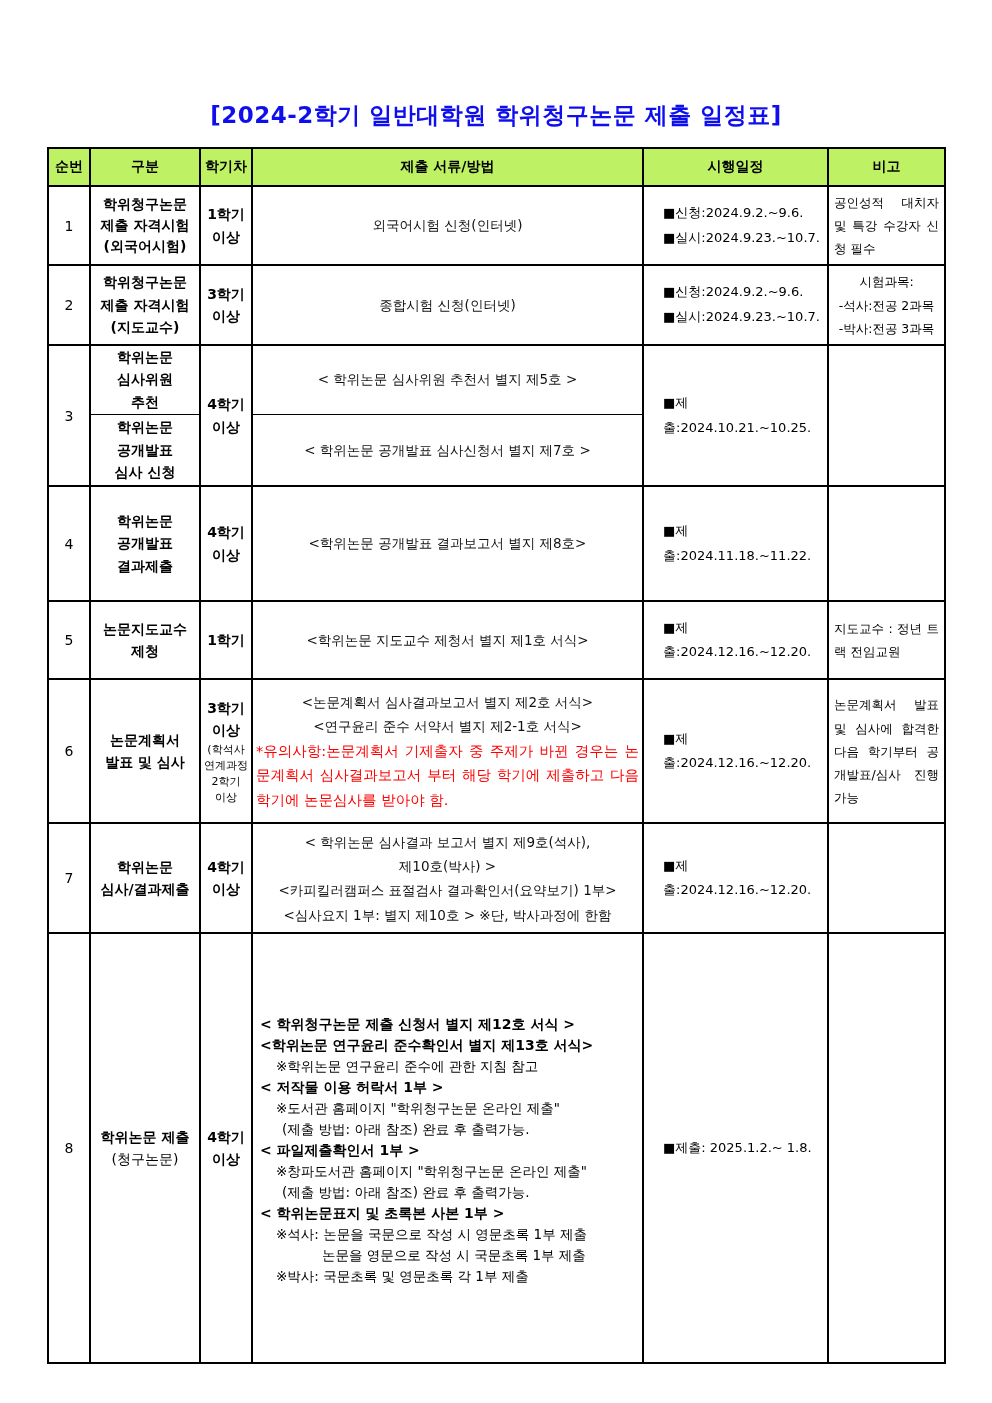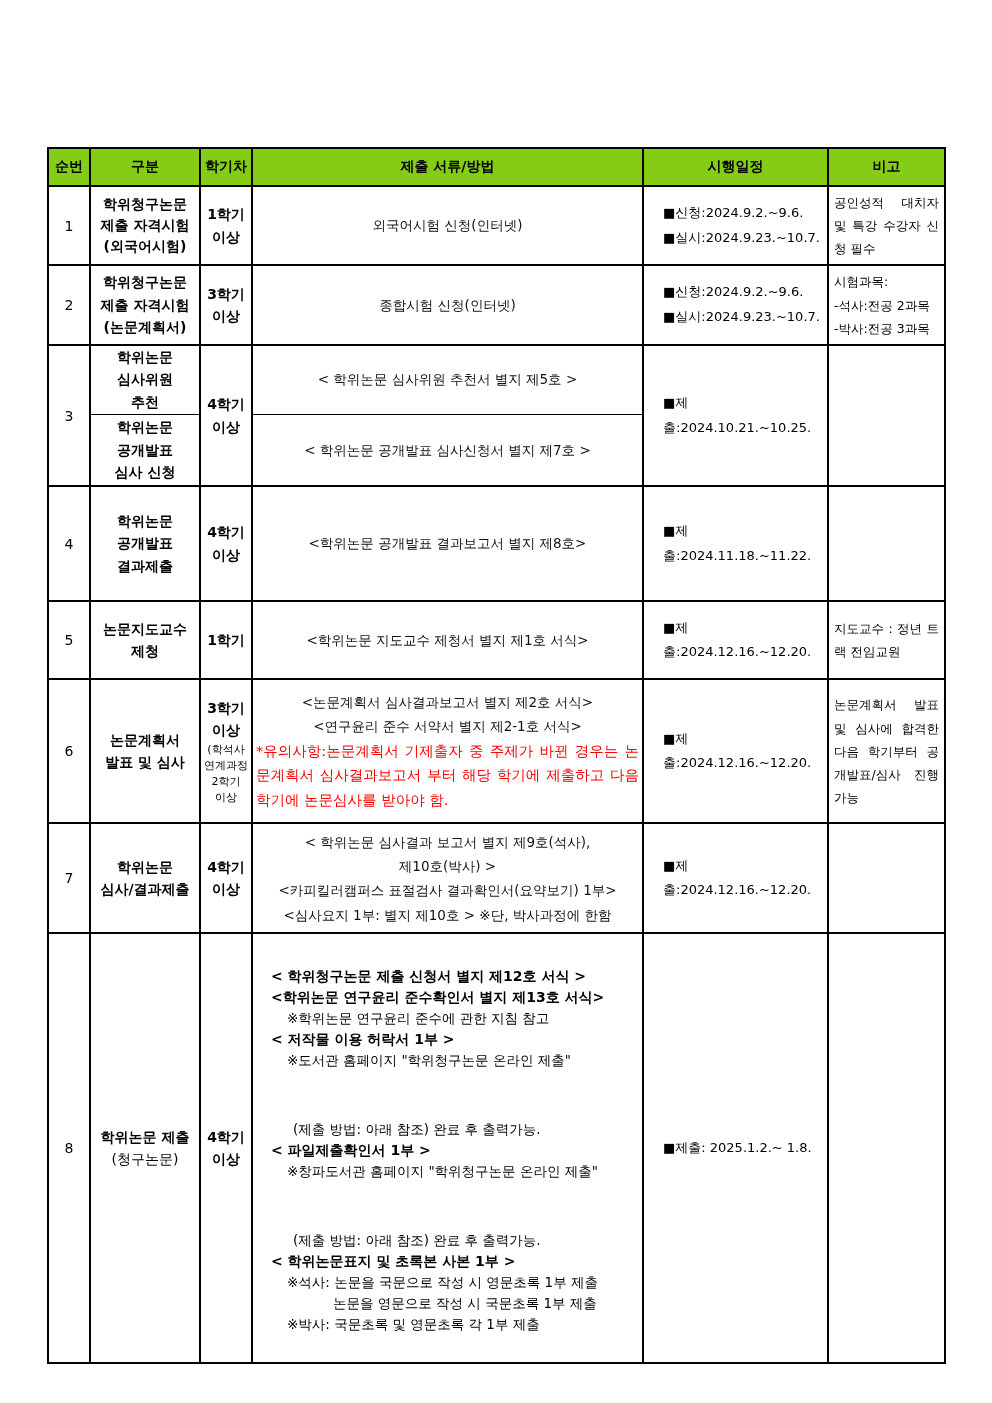--- a/index.html
+++ b/index.html
@@ -14,21 +14,21 @@
     position: absolute; top: 100px; left: 0; width: 100%;
     text-align: center; font-size: 23px; font-weight: bold;
     color: #0f0fee; letter-spacing: 0.5px;
   }
   table.sched {
     position: absolute; top: 147px; left: 47px;
     border-collapse: collapse; table-layout: fixed; width: 897px;
     font-size: 14px;
   }
   td, th { border: 2px solid #000; vertical-align: middle; text-align: center; overflow: hidden; }
-  th { background: #84cc16; font-weight: bold; font-size: 14px; height: 38px; }
+  th { background: #bef264; font-weight: bold; font-size: 14px; height: 38px; }
   .h-r1 { height: 72px; } .h-r2 { height: 74px; }
   .h-r3a { height: 72px; } .h-r3b { height: 72px; }
   .h-r4 { height: 115px; } .h-r5 { height: 78px; }
   .h-r6 { height: 144px; } .h-r7 { height: 110px; } .h-r8 { height: 430px; }
   .no-cell { font-size: 14px; }
   .cat-cell { font-weight: bold; font-size: 14px; line-height: 1.62; }
   .cat-normal { font-weight: normal; }
   .sem-cell { font-weight: bold; font-size: 14px; line-height: 1.6; }
   .sem-small { font-weight: normal; font-size: 11px; line-height: 1.45; text-align: center; }
   .doc-cell { font-size: 13.5px; line-height: 1.85; color: #111; }
@@ -38,32 +38,33 @@
     text-align: justify; word-break: break-all; padding: 0 3px;
   }
   .sch-cell { text-align: left; padding-left: 19px; font-size: 13px; line-height: 1.9; }
   .note-cell {
     text-align: justify; word-break: break-all;
     font-size: 12.5px; line-height: 1.85; padding: 4px 5px;
   }
   .thin-b { border-bottom-width: 1px; }
   .thin-t { border-top-width: 1px; }
   
-  .doc-list { text-align: left; padding: 10px 4px 6px 18px; font-size: 13.5px; }
+  .doc-list { text-align: left; padding: 10px 4px 6px 7px; font-size: 13.5px; }
   .d-line { line-height: 21px; }
   .d-head { font-weight: bold; font-size: 14px; }
   .gap { margin-top: 0; }
   .ind1 { padding-left: 16px; }
-  .ind2 { padding-left: 22px; margin-top: 48px; }
+  .ind2 { padding-left: 22px; }
   .ind3 { padding-left: 62px; }
 </style>
 </head>
 <body>
 
 <div class="page">
+  <div class="doc-title">[2024-2학기 일반대학원 학위청구논문 제출 일정표]</div>
 
   <table class="sched">
     <colgroup>
       <col style="width:42px">
         <col style="width:110px">
         <col style="width:52px">
       <col style="width:391px">
         <col style="width:185px">
         <col style="width:117px">
     </colgroup>
@@ -95,32 +96,32 @@
         <div>■실시:2024.9.23.~10.7.</div>
       </td>
       <td class="note-cell">공인성적 대치자 및 특강 수강자 신청 필수</td>
     </tr>
 
     <tr>
       <td class="no-cell h-r2">2</td>
       <td class="cat-cell">
         <div>학위청구논문</div>
         <div>제출 자격시험</div>
-        <div>(논문계획서)</div>
+        <div>(지도교수)</div>
       </td>
       <td class="sem-cell">
         <div>3학기</div>
         <div>이상</div>
       </td>
       <td class="doc-cell">종합시험 신청(인터넷)</td>
       <td class="sch-cell">
         <div>■신청:2024.9.2.~9.6.</div>
         <div>■실시:2024.9.23.~10.7.</div>
       </td>
-      <td class="note-cell" style="text-align:left">
+      <td class="note-cell" style="text-align:center">
         <div>시험과목:</div>
         <div>-석사:전공 2과목</div>
         <div>-박사:전공 3과목</div>
       </td>
     </tr>
 
     <tr>
       <td class="no-cell h-r3a" rowspan="2">3</td>
       <td class="cat-cell thin-b">
         <div>학위논문</div>

